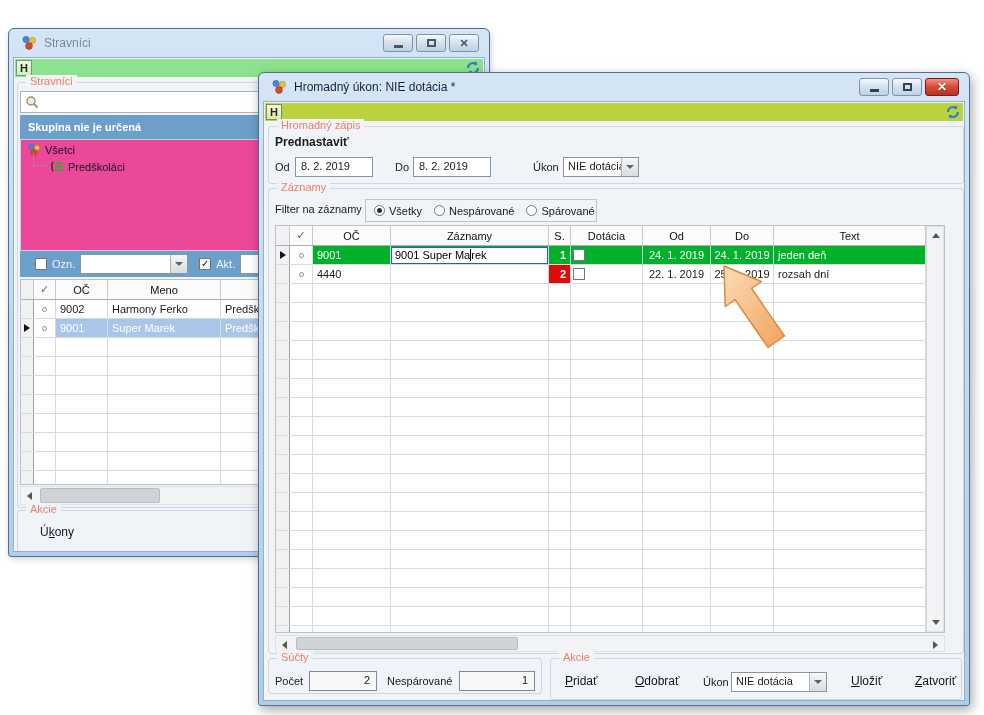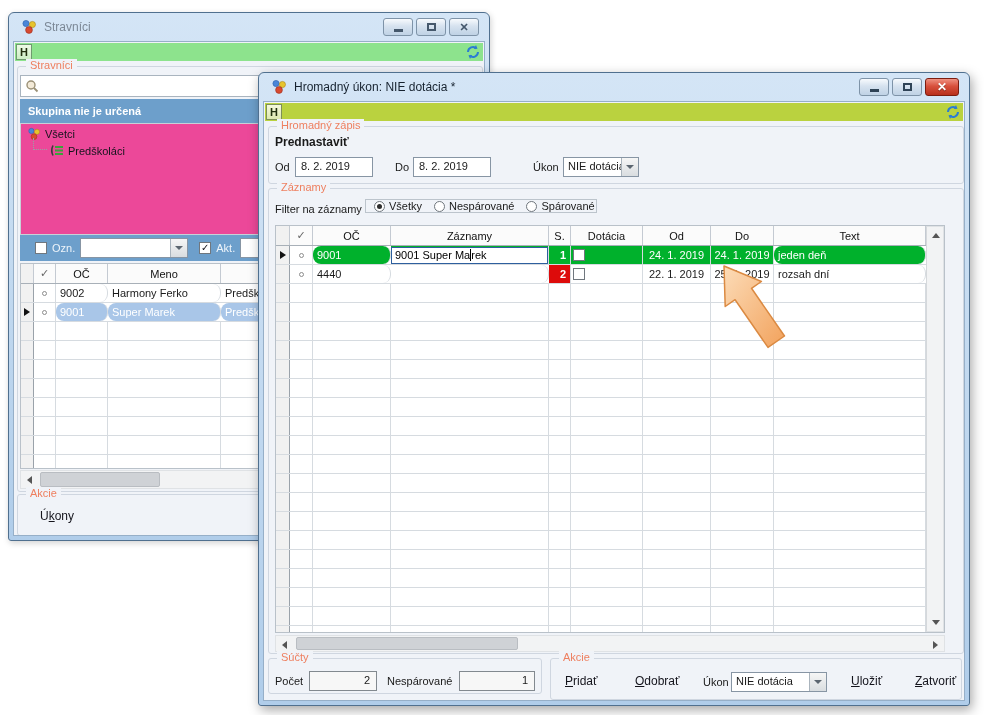--- a/index.html
+++ b/index.html
@@ -3,21 +3,21 @@
 <meta charset="utf-8">
 <style>
   * { margin:0; padding:0; box-sizing:border-box; }
   body { background:#fff; }
   .screen { position:relative; width:984px; height:715px; background:#fff; overflow:hidden;
             font-family:"Liberation Sans", sans-serif; font-size:11px; color:#1a1a1a; }
 
   
   .win { position:absolute; border:1px solid #50708f; border-radius:6px 6px 3px 3px;
          background:linear-gradient(#d4e5f6,#b0cdea); }
-  .win-back { left:8px; top:12px; width:482px; height:529px; box-shadow:1px 2px 6px rgba(0,0,0,.18); }
+  .win-back { left:8px; top:28px; width:482px; height:529px; box-shadow:1px 2px 6px rgba(0,0,0,.18); }
   .win-front { left:258px; top:72px; width:712px; height:634px; z-index:10; box-shadow:2px 4px 12px rgba(0,0,0,.35); }
   .titlebar { position:absolute; top:0; left:0; right:0; height:28px; display:flex; align-items:center;
               padding:0 10px 0 12px; gap:7px; font-size:12px; }
   .title-text { white-space:nowrap; }
   .win-back .title-text { color:#7c8896; }
   .win-front .title-text { color:#16222f; }
   .tb-btns { margin-left:auto; display:flex; gap:3px; }
   .wbtn { width:30px; height:18px; border:1px solid #7e93a8; border-radius:3px;
           background:linear-gradient(#f7fafd,#d6e2ef 45%,#bfd2e5); display:flex; align-items:center; justify-content:center; }
   .wbtn .glyph-min { width:9px; height:3px; background:#45586c; margin-top:6px; }
@@ -65,21 +65,21 @@
   .t-lf { width:0;height:0;border-top:4px solid transparent;border-bottom:4px solid transparent;border-right:5px solid #555; }
   .t-rt { width:0;height:0;border-top:4px solid transparent;border-bottom:4px solid transparent;border-left:5px solid #555; }
   .sb-thumb { position:absolute; background:#cfd2d6; border:1px solid #b9bdc2; border-radius:2px; }
 
   
   .grid { position:absolute; background:#fff; border:1px solid #b9c1c9; overflow:hidden; }
   .trow { display:flex; height:19px; border-bottom:1px solid #d6dbe0; background:#fff; }
   .thead { display:flex; height:20px; background:#fbfbfb; border-bottom:1px solid #a8b0b8; }
   .thead .cell { display:flex; align-items:center; justify-content:center; color:#111; border-right:1px solid #c4cad2; }
   .cell { border-right:1px solid #d6dbe0; overflow:hidden; white-space:nowrap; display:flex; align-items:center; }
-  .cell.left { padding-left:4px;border-radius:8px; }
+  .cell.left { padding-left:4px; }
   .cell.center { justify-content:center; }
   .selcell { background:#f1f1f1; border-right:1px solid #9aa2aa; justify-content:center; }
   .chkcell { justify-content:center; }
   .dotc { width:5px; height:5px; border:1px solid #8d8d8d; border-radius:50%; }
   .tri { width:0; height:0; border-top:4px solid transparent; border-bottom:4px solid transparent; border-left:6px solid #121212; }
   .hl-green { background:var(--row_green,#00b12c); color:#fff; }
   .hl-blue { background:var(--row_selected,#a9c6e8); color:#fff; }
   .s-red { background:var(--cell_red,#dd0b0b); color:#fff; font-weight:bold; justify-content:flex-end; padding-right:4px; }
   .s-grn { background:var(--row_green,#00b12c); color:#fff; font-weight:bold; justify-content:flex-end; padding-right:4px; }
   .editbox { position:relative; margin:0; width:100%; height:17px; background:#fff; border:1px solid #2e5f9e;
@@ -347,21 +347,21 @@
           <span class="val">NIE dotácia</span>
           <span class="cbtn">
               <span class="arr-dn"></span>
             </span>
         </div>
       </div>
 
       <div class="groupbox" style="left:4px; top:86px; width:696px; height:466px;">
         <span class="glabel">Záznamy</span>
         <span class="lbl" style="left:6px; top:14px;">Filter na záznamy</span>
-        <div class="radio-box" style="left:96px; top:10px; width:232px; height:14px;">
+        <div class="radio-box" style="left:96px; top:10px; width:232px; height:23px;">
           <span class="radio-item">
               <span class="rb sel"></span>
               <span>Všetky</span>
             </span>
           <span class="radio-item">
               <span class="rb"></span>
               <span>Nespárované</span>
             </span>
           <span class="radio-item">
               <span class="rb"></span>

